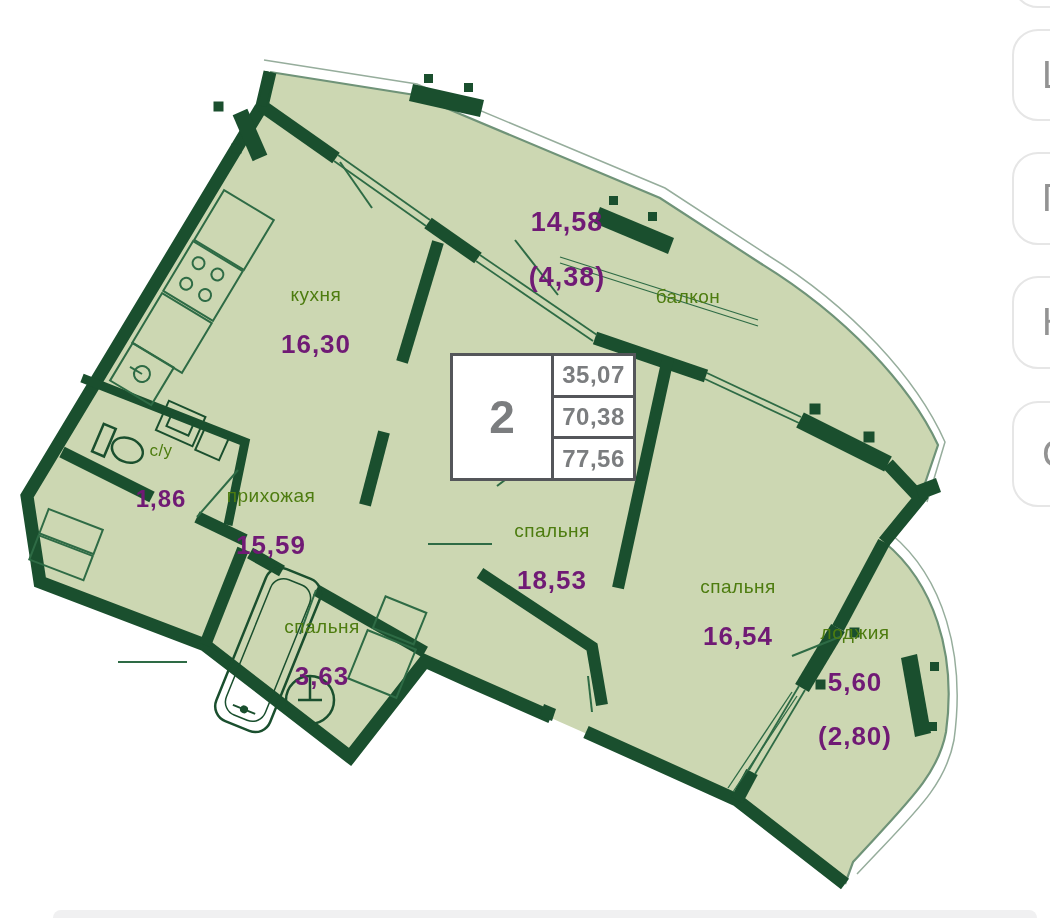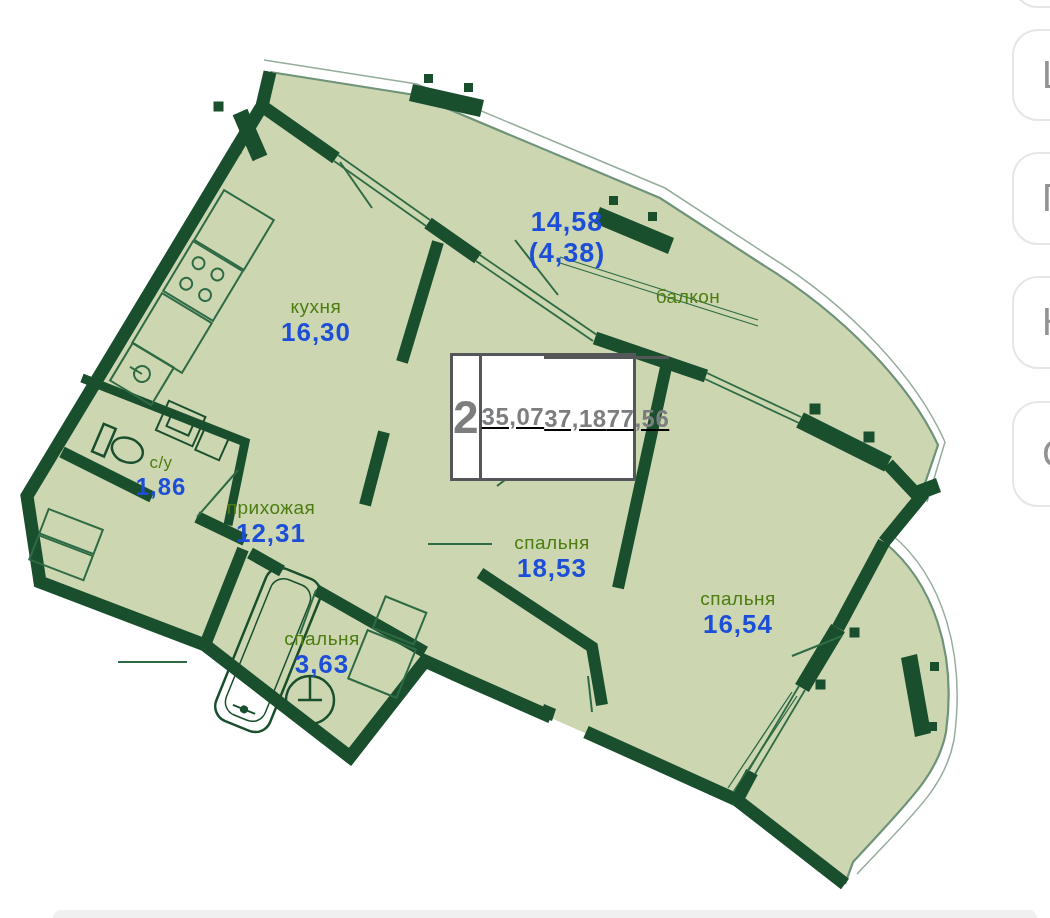--- a/index.html
+++ b/index.html
@@ -3,28 +3,28 @@
 <meta charset="utf-8">
 <style>
   html,body{margin:0;padding:0;background:#fff;}
   #screen{position:relative;width:1050px;height:918px;overflow:hidden;background:#fff;
           font-family:"Liberation Sans",sans-serif;}
   #plan-svg{position:absolute;left:0;top:0;}
   .room-label{position:absolute;transform:translate(-50%,-50%);text-align:center;
               white-space:nowrap;line-height:1.15;pointer-events:none;}
   .room-name{display:block;font-size:19px;color:#4d7c0f;letter-spacing:.5px;}
   .room-name.small{font-size:17px;}
-  .room-area{display:block;font-size:26px;font-weight:bold;color:#1d4ed8;letter-spacing:1px;}
+  .room-area{display:block;font-size:26px;font-weight:bold;color:#701a75;letter-spacing:1px;margin-top:24px;}
   .room-area.big{font-size:27px;}
   
   #info-box{position:absolute;left:450px;top:353px;width:186px;height:128px;background:#fff;
             border:3px solid #54565a;box-sizing:border-box;display:flex;}
   #info-box .rooms-cell{width:98px;display:flex;align-items:center;justify-content:center;
             font-size:46px;font-weight:bold;color:#7b7d7f;border-right:3px solid #54565a;}
-  #info-box .areas-col{flex:1;display:flex;flex-direction:row;text-decoration:underline;}
+  #info-box .areas-col{flex:1;display:flex;flex-direction:column;}
   #info-box .area-cell{flex:1;display:flex;align-items:center;justify-content:center;
             font-size:24px;font-weight:bold;color:#7b7d7f;letter-spacing:.5px;}
   #info-box .area-cell + .area-cell{border-top:3px solid #54565a;}
   
   .side-btn{position:absolute;left:1012px;width:140px;background:#fff;border:2px solid #e6e6e6;
             border-radius:26px;box-sizing:border-box;display:flex;align-items:center;
             font-size:38px;color:#939393;padding-left:28px;}
   
   #bottom-bar{position:absolute;left:53px;top:910px;width:984px;height:16px;background:#f0f0f1;
               border-radius:9px;}
@@ -202,44 +202,49 @@
   </div>
 
   <div class="room-label" style="left:161px;top:477px">
     <span class="room-name small">с/у</span>
     <span class="room-area" style="font-size:24px">1,86</span>
   </div>
 
 
   <div class="room-label" style="left:271px;top:523px">
     <span class="room-name">прихожая</span>
-    <span class="room-area">12,31</span>
+    <span class="room-area">15,59</span>
   </div>
 
   <div class="room-label" style="left:552px;top:558px">
     <span class="room-name">спальня</span>
     <span class="room-area">18,53</span>
   </div>
 
   <div class="room-label" style="left:738px;top:614px">
     <span class="room-name">спальня</span>
     <span class="room-area">16,54</span>
   </div>
 
   <div class="room-label" style="left:322px;top:654px">
     <span class="room-name">спальня</span>
     <span class="room-area">3,63</span>
   </div>
 
+  <div class="room-label" style="left:855px;top:687px">
+    <span class="room-name">лоджия</span>
+    <span class="room-area">5,60</span>
+    <span class="room-area">(2,80)</span>
+  </div>
 
   <div id="info-box">
     <div class="rooms-cell">2</div>
     <div class="areas-col">
       <div class="area-cell">35,07</div>
-      <div class="area-cell">37,18</div>
+      <div class="area-cell">70,38</div>
       <div class="area-cell">77,56</div>
     </div>
   </div>
 
   <div class="side-btn" style="top:-82px;height:90px"></div>
   <div class="side-btn" style="top:29px;height:92px">
     <span>Ш</span>
   </div>
   <div class="side-btn" style="top:152px;height:93px">
     <span>П</span>

